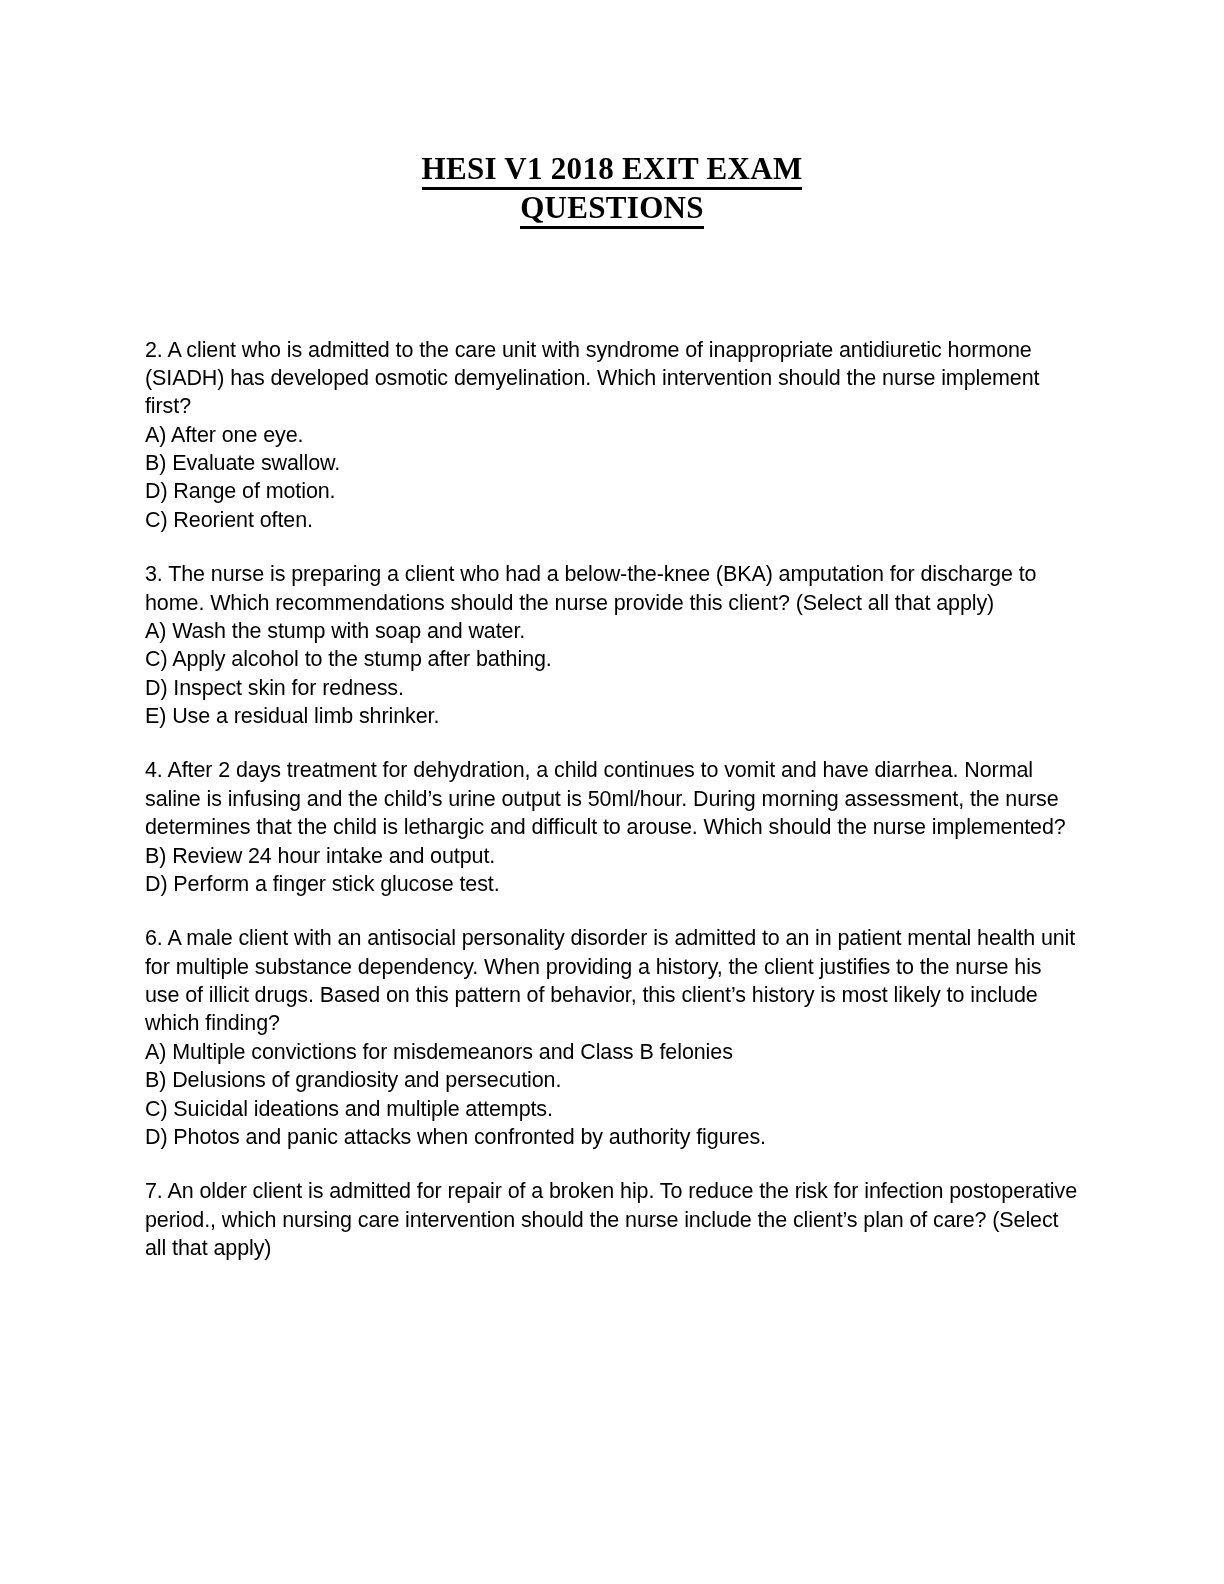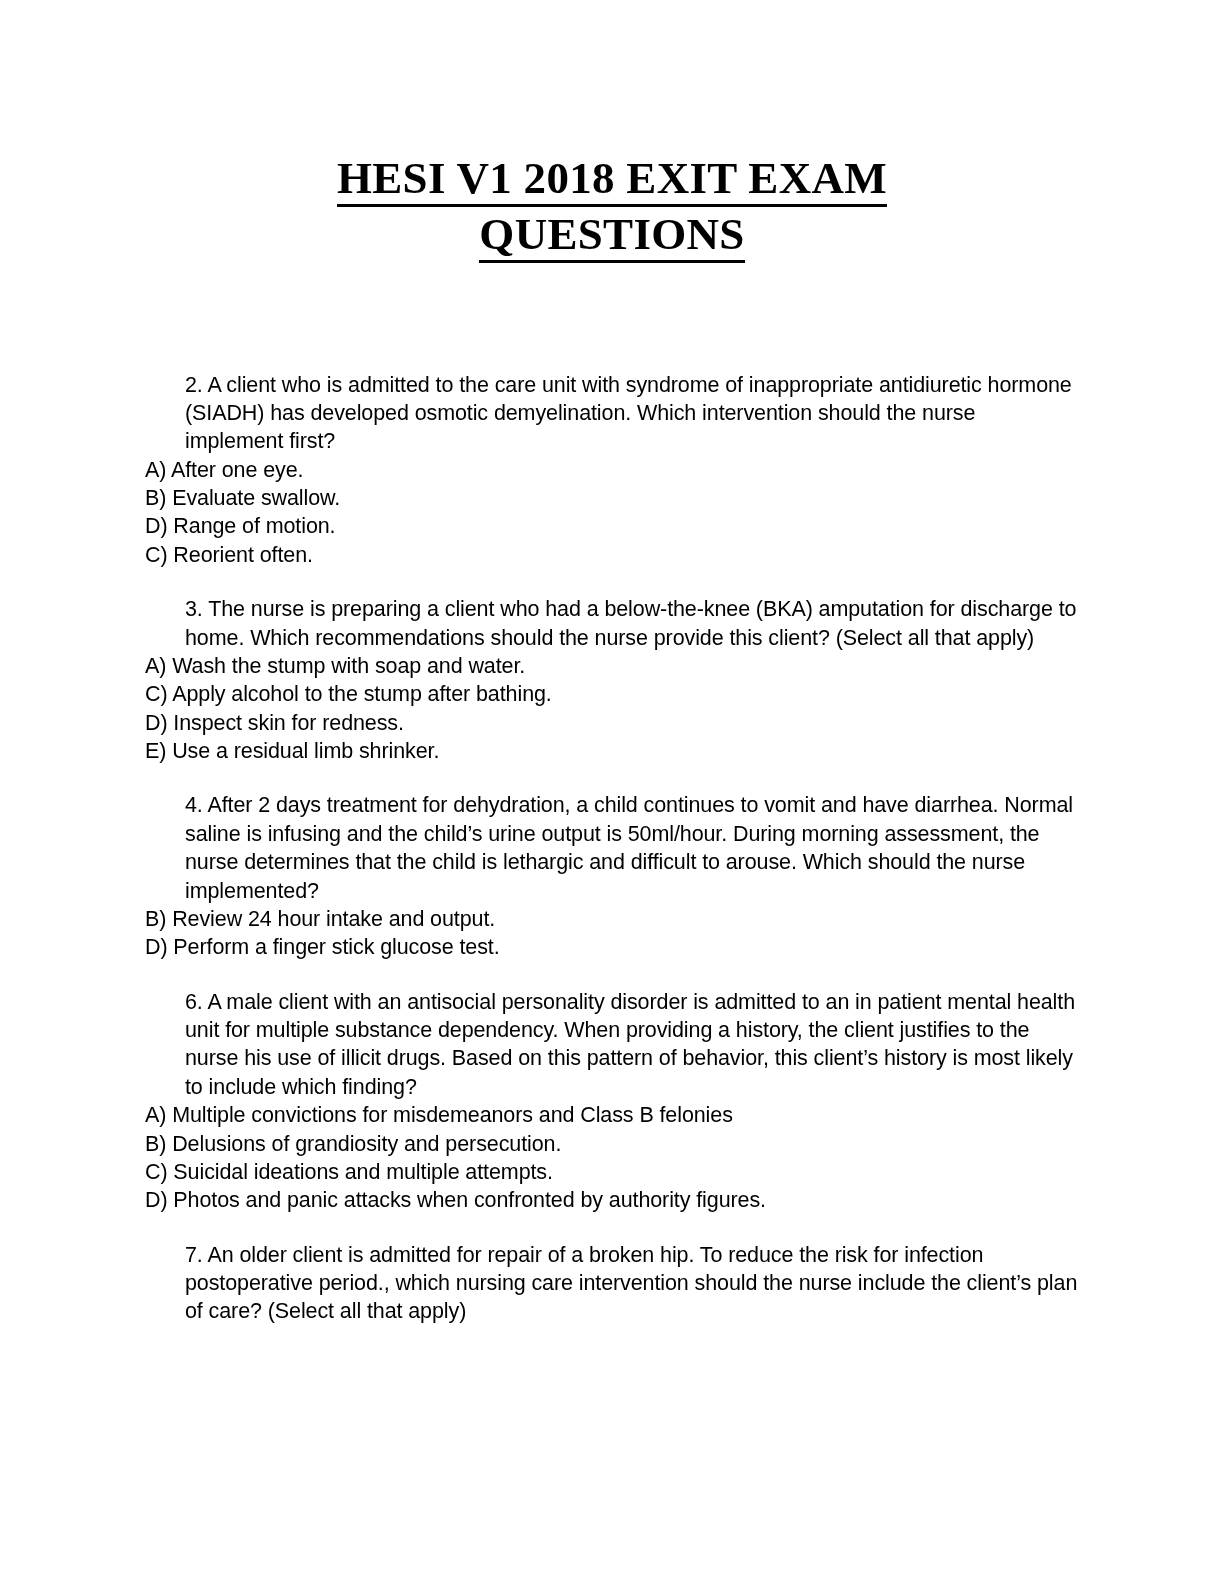--- a/index.html
+++ b/index.html
@@ -12,21 +12,21 @@
     width: 1224px;
     height: 1584px;
     background: #ffffff;
     box-sizing: border-box;
     padding: 150px 145px 40px 145px;
     font-family: "Liberation Sans", sans-serif;
     color: #000000;
   }
   .doc-title {
     font-family: "Liberation Serif", serif;
-    font-size: 45px;
+    font-size: 31px;
     font-weight: bold;
     text-align: center;
     line-height: 1.25;
     margin: 0 0 0 0;
     letter-spacing: 0.3px;
   }
   .doc-title .line {
     display: block;
   }
   .doc-title .line span {
@@ -41,21 +41,20 @@
     margin-bottom: 26px;
   }
   .qtext, .opt {
     font-size: 21.5px;
     line-height: 1.32;
     margin: 0;
     letter-spacing: -0.1px;
   }
   .qtext {
     text-align: left;
-    margin-left: 40px;
   }
   .opt {
     white-space: pre-wrap;
   }
 </style>
 </head>
 <body>
 
 <div class="page">
 

